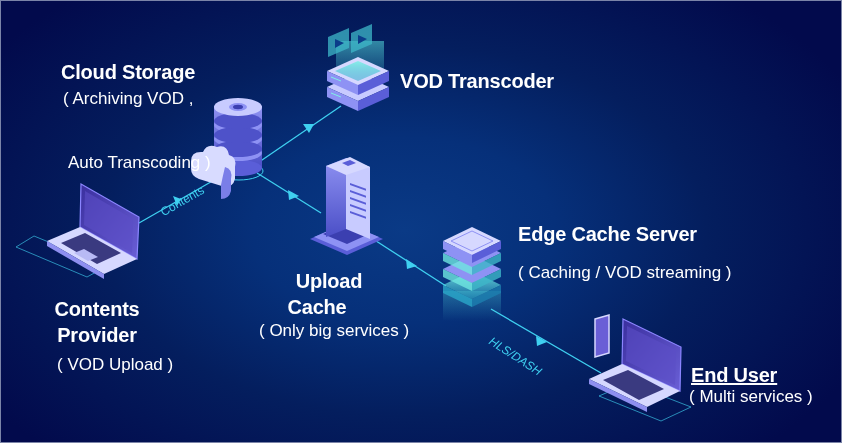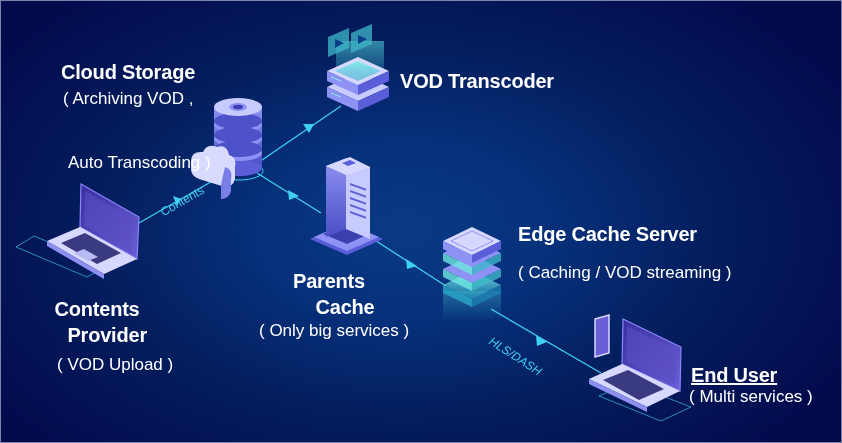--- a/index.html
+++ b/index.html
@@ -162,25 +162,25 @@
   <div class="link-label" style="left:157px; top:206px; transform: rotate(-30deg); transform-origin: left top;">Contents</div>
   <div class="link-label" style="left:493px; top:333px; transform: rotate(33deg); transform-origin: left top; font-style: italic;">HLS/DASH</div>
 
   <div class="lbl title" style="left:60px; top:59px;">Cloud Storage</div>
   <div class="lbl sub" style="left:62px; top:88px;">( Archiving VOD ,</div>
   <div class="lbl sub" style="left:67px; top:107px;margin-top:45px;">Auto Transcoding )</div>
 
   <div class="lbl title" style="left:399px; top:68px;">VOD Transcoder</div>
 
   <div class="lbl title" style="left:46px; top:296px; width:100px;">Contents</div>
-  <div class="lbl title" style="left:46px; top:322px; width:100px;text-align:right;">Provider</div>
+  <div class="lbl title" style="left:46px; top:322px; width:100px;">Provider</div>
   <div class="lbl sub" style="left:46px; top:354px; width:100px;margin-left:10px;">( VOD Upload )</div>
 
-  <div class="lbl title" style="left:278px; top:268px; width:100px;">Parents</div>
-  <div class="lbl title" style="left:294px; top:294px; width:100px;">Cache</div>
+  <div class="lbl title" style="left:278px; top:268px; width:100px;">Upload</div>
+  <div class="lbl title" style="left:266px; top:294px; width:100px;">Cache</div>
   <div class="lbl title" style="left:517px; top:221px;">Edge Cache Server</div>
 
   <div class="lbl sub" style="left:258px; top:320px; width:140px;">( Only big services )</div>
   <div class="lbl sub" style="left:517px; top:248px;margin-top:14px;">( Caching / VOD streaming )</div>
 
   <div class="lbl title" style="left:690px; top:362px;text-decoration:underline;">End User</div>
   <div class="lbl sub" style="left:688px; top:386px;">( Multi services )</div>
 </div>
 
 </body></html>

